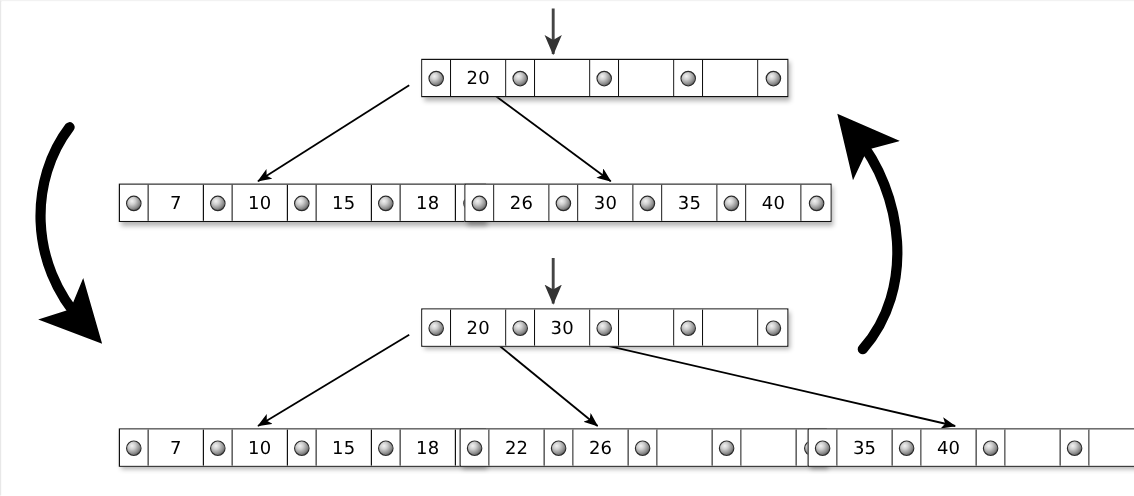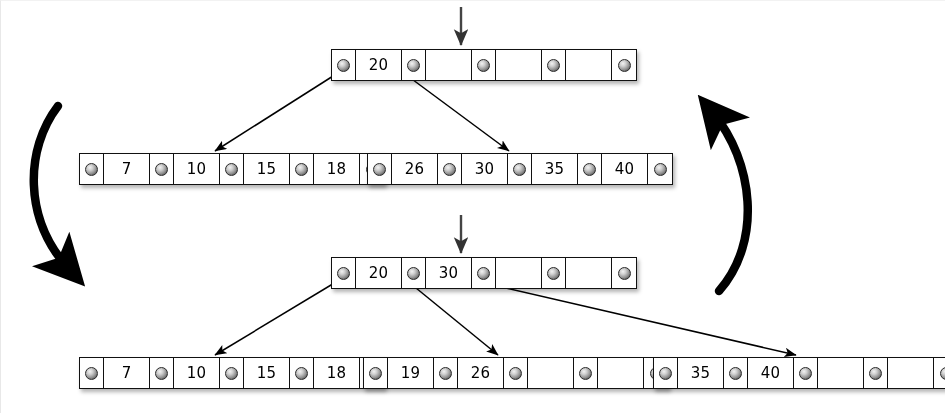--- a/index.html
+++ b/index.html
@@ -17,20 +17,21 @@
 
   .node{
     position:absolute;
     display:flex;
     height:32px;
     background:#ffffff;
     border:1.6px solid #111111;
     box-sizing:border-box;
     box-shadow:2px 3px 4px rgba(0,0,0,0.30);
     z-index:3;
+    margin-left:20px;
   }
   .cell{
     box-sizing:border-box;
     border-right:1.4px solid #111111;
     display:flex;align-items:center;justify-content:center;
     background:#ffffff;
     position:relative;
   }
   .cell:last-child{border-right:none;}
   .cell.ptr{width:24px;}
@@ -200,21 +201,21 @@
     <div class="cell key">18</div>
     <div class="cell ptr">
         <span class="dot"></span>
       </div>
   </div>
 
   <div class="node" style="left:362px;top:356px;">
     <div class="cell ptr">
         <span class="dot"></span>
       </div>
-    <div class="cell key">19</div>
+    <div class="cell key">22</div>
     <div class="cell ptr">
         <span class="dot"></span>
       </div>
     <div class="cell key">26</div>
     <div class="cell ptr">
         <span class="dot"></span>
       </div>
     <div class="cell empty"></div>
     <div class="cell ptr">
         <span class="dot"></span>

